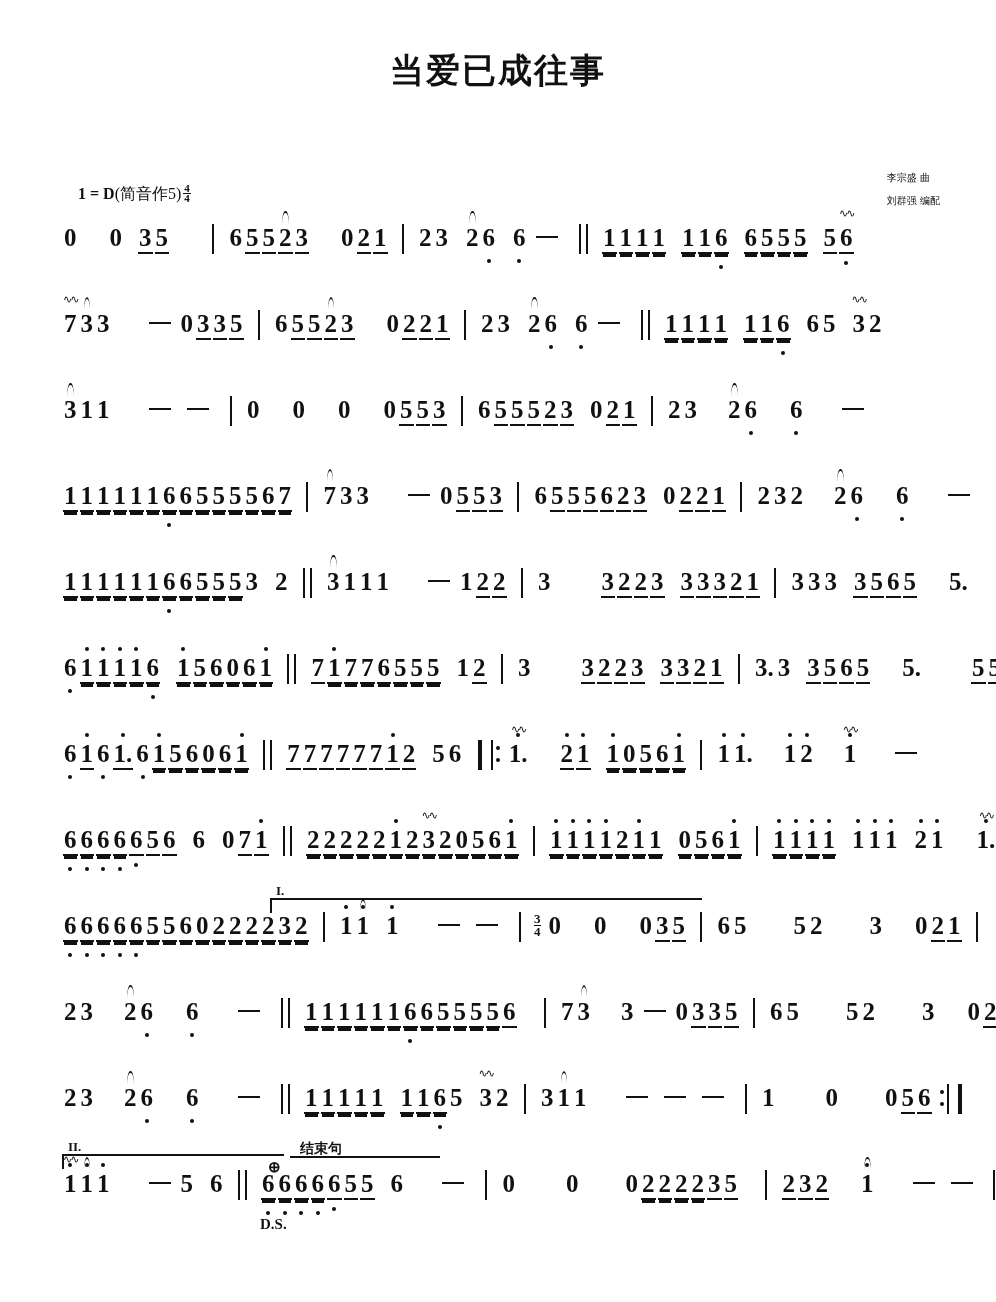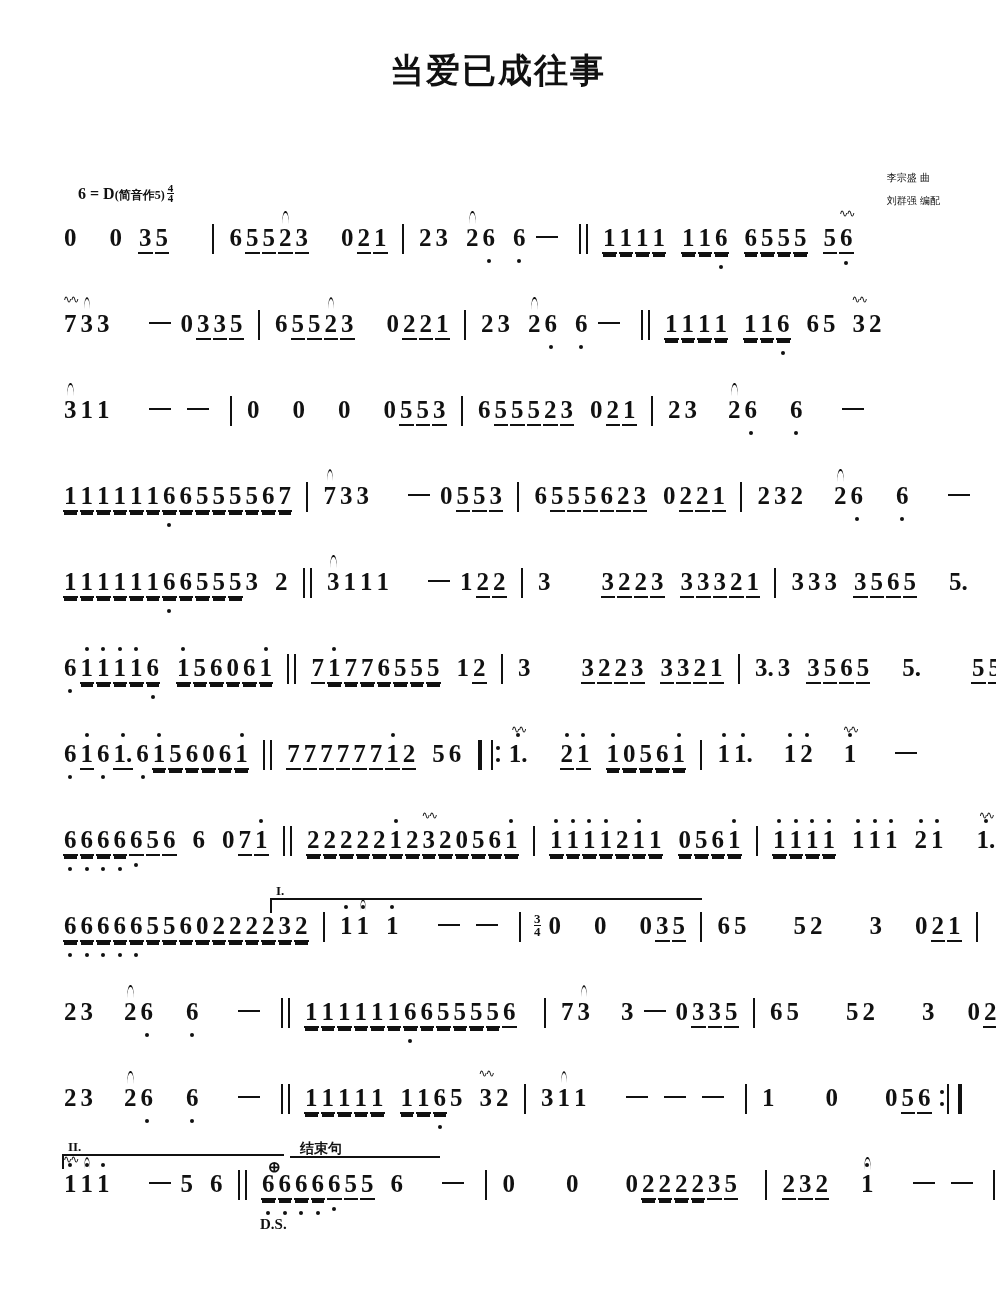--- a/index.html
+++ b/index.html
@@ -39,21 +39,21 @@
     font-family:"DejaVu Serif", serif;
   }
   .keyline{
     position:absolute;
     left:78px;
     top:136px;
     font-size:16px;
     font-weight:bold;
     font-family:"Liberation Serif", serif;
   }
-  .keyline .small{font-size:12px;font-weight:bold;}
+  .keyline .small{font-size:16px;font-weight:normal;}
   .meter{
     display:inline-block;
     vertical-align:-3px;
     font-size:11px;
     line-height:9px;
     text-align:center;
     font-weight:bold;
     margin-left:2px;
   }
   .meter i{display:block;font-style:normal;}
@@ -168,21 +168,21 @@
 <div class="sheet">
 
   <div class="title">当爱已成往事</div>
 
   <div class="credits">
     <div>李宗盛 曲</div>
     <div>刘群强 编配</div>
   </div>
 
   <div class="keyline">
-    <span>6 = D</span><span class="small">(简音作5)</span><span class="meter"><i class="num">4</i><i>4</i></span>
+    <span>1 = D</span><span class="small">(简音作5)</span><span class="meter"><i class="num">4</i><i>4</i></span>
   </div>
 
   <div class="rows">
 
     <div class="row">
       <span class="seg"><span class="n sp2">0</span><span class="n sp">0</span><span class="n u1">3</span><span class="n u1 sp2">5</span></span>
       <span class="bar"></span>
       <span class="seg"><span class="n">6</span><span class="n u1">5</span><span class="n u1">5</span><span class="n u1 tie">2</span><span class="n u1 sp2">3</span><span class="n">0</span><span class="n u1">2</span><span class="n u1">1</span></span>
       <span class="bar"></span>
       <span class="seg"><span class="n">2</span><span class="n sp-s">3</span><span class="gap-s"></span><span class="n tie">2</span><span class="n dot-dn">6</span><span class="gap-s"></span><span class="n dot-dn">6</span><span class="dash"></span></span>

